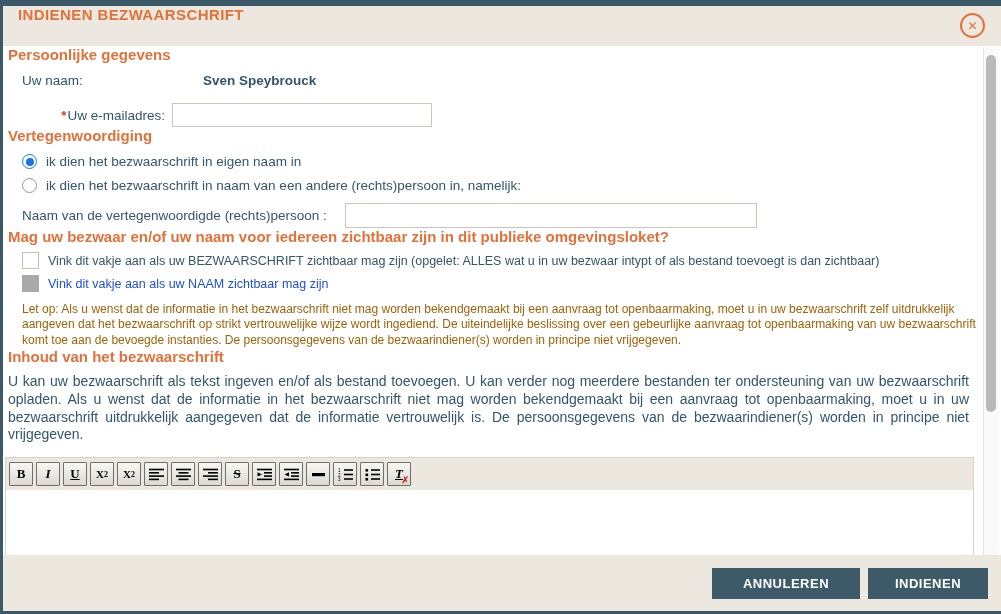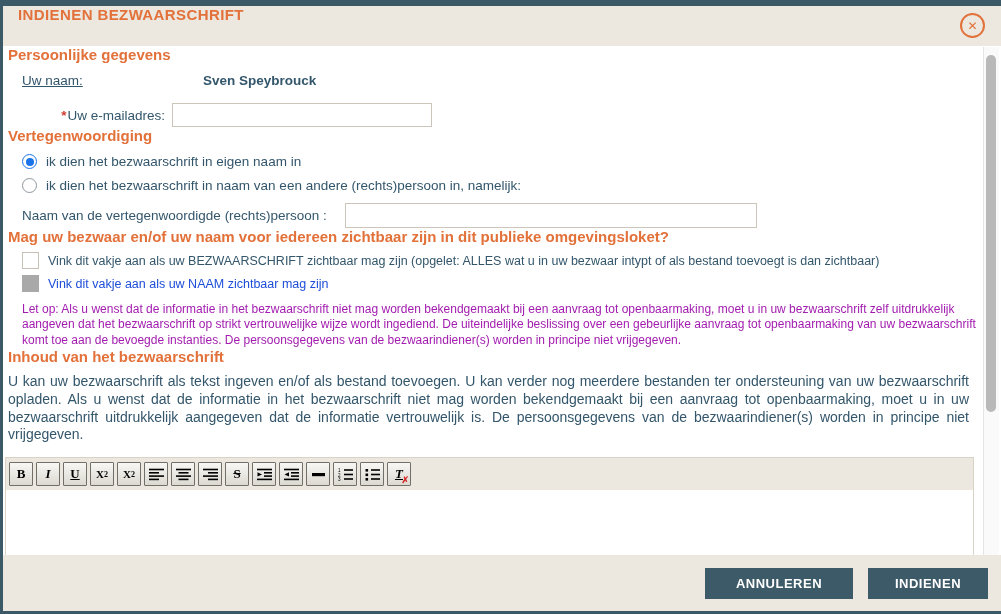--- a/index.html
+++ b/index.html
@@ -39,21 +39,21 @@
   }
   .sec-personal{margin-top:9px;}
   .sec-rep{margin-top:13px;}
   .sec-visibility{margin-top:15px;}
   .sec-inhoud{margin-top:28px;}
 
   .row{display:flex;align-items:center;}
   .lbl{font-size:13.5px;color:#33566b;}
 
   .name-row{margin:9px 0 0 19px;}
-  .name-lbl{width:148px;text-decoration:underline;}
+  .name-lbl{width:148px;}
   .name-val{font-weight:bold;font-size:13.5px;margin-left:33px;}
 
   .email-row{margin-top:15px;}
   .email-lblbox{width:162px;text-align:right;font-size:13.5px;}
   .req{color:#d23b2f;font-weight:bold;margin-right:1px;}
   .txt-input{
     border:1px solid #ccc6ba;background:#fff;height:22px;
     font-family:inherit;font-size:13px;color:#33566b;padding:0 4px;outline:none;
   }
   .email-input{margin-left:7px;width:250px;}
@@ -75,21 +75,21 @@
 
   .check-row{margin:6px 0 0 19px;align-items:center;}
   .checkbox{
     width:15px;height:15px;background:#fff;border:1px solid #c7c1b5;flex:0 0 auto;
   }
   .checkbox.disabled{background:#a9a9a9;border:1px solid #a9a9a9;}
   .check-lbl{margin-left:9px;font-size:12.5px;}
   .check-lbl.disabled{color:#1d4ed8;}
 
   .note{
-    margin:10px 24px 0 19px;font-size:12px;line-height:1.28;color:#a21caf;
+    margin:10px 24px 0 19px;font-size:12px;line-height:1.28;color:#a16207;
   }
 
   .intro{
     margin:7px 32px 0 5px;font-size:14px;line-height:1.27;color:#33566b;
     text-align:justify;
   }
 
   .editor{
     margin:13px 0 0 2px;width:969px;border:1px solid #d8d3c6;box-sizing:border-box;
   }
@@ -111,21 +111,21 @@
   .tb-script sub,.tb-script sup{font-size:8px;}
   .tb-removefmt{font-weight:bold;font-style:italic;text-decoration:underline;}
   .tb-removefmt .mark{
     position:absolute;right:1px;bottom:0;color:#d42222;font-size:9px;font-style:normal;
     font-family:"Liberation Sans",sans-serif;font-weight:bold;line-height:1;
   }
   .editor-area{height:76px;background:#fff;}
 
   .dlg-footer{
     position:absolute;bottom:3px;left:3px;right:0;height:56px;background:#ece7df;
-    display:flex;align-items:center;justify-content:flex-end;gap:15px;padding-right:13px;
+    display:flex;align-items:center;justify-content:flex-end;gap:8px;padding-right:13px;
     box-sizing:border-box;
   }
   .footer-btn{
     height:31px;background:#3d5a68;color:#fff;border:none;cursor:pointer;
     font-family:inherit;font-size:13px;font-weight:bold;letter-spacing:.5px;
     display:flex;align-items:center;justify-content:center;
   }
   .btn-cancel{width:148px;}
   .btn-submit{width:120px;}
 

